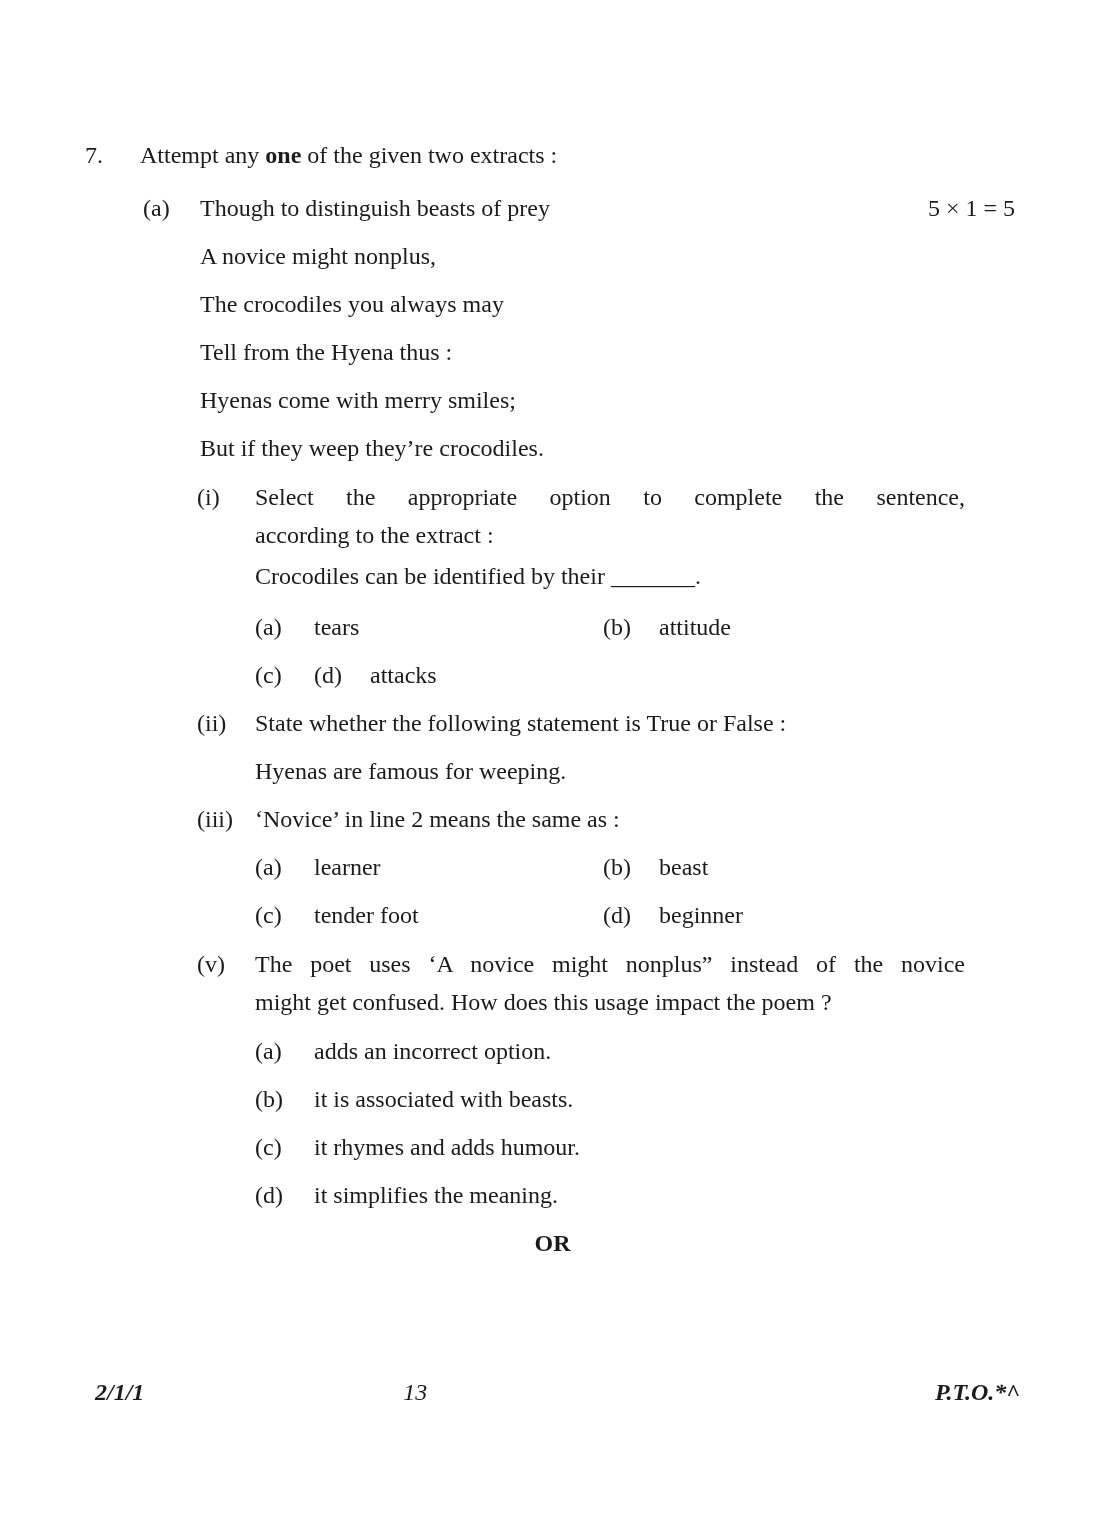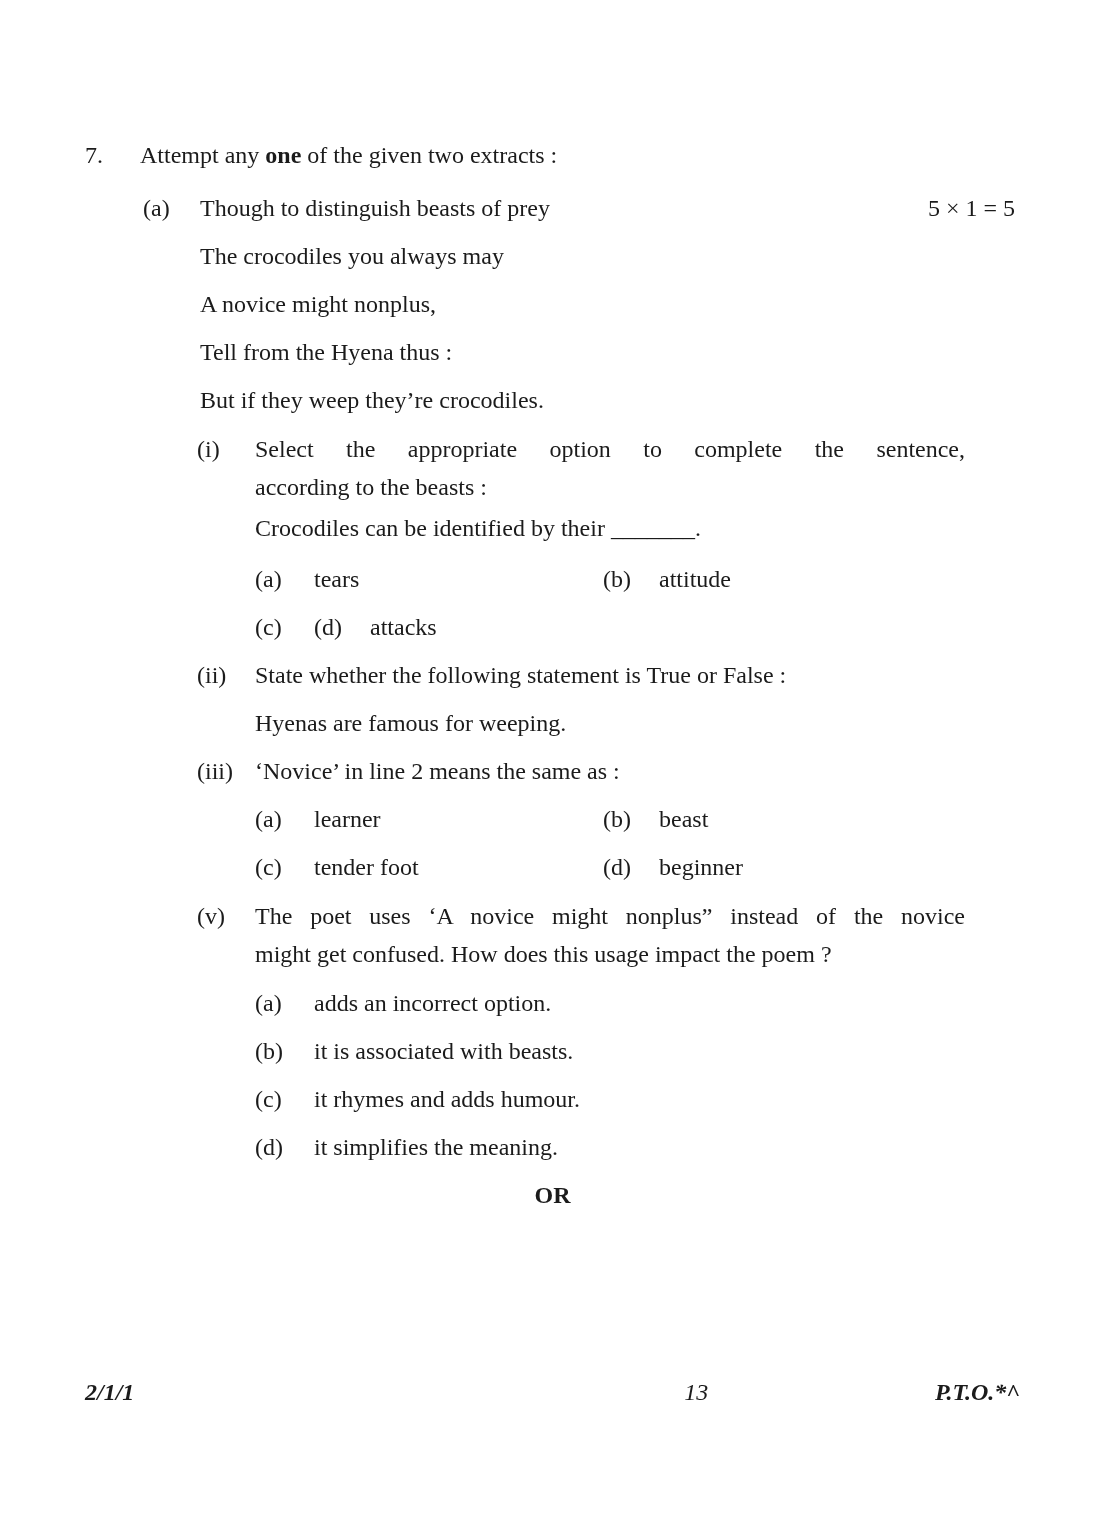--- a/index.html
+++ b/index.html
@@ -43,53 +43,54 @@
 
   .voptrow { display:flex; padding-left:255px; line-height:38px; }
   .volabel { width:59px; flex:0 0 59px; }
 
   .mt5{margin-top:3px;} .mt10{margin-top:10px;}
   .mt11{margin-top:11px;} .mt13{margin-top:13px;}
 
   .or-divider { text-align:center; font-weight:bold; margin-top:10px; line-height:38px; }
 
   .footer {
-    position:absolute; top:1373px; left:85px; right:85px;
+    position:absolute; top:1373px; left:95px; right:85px;
     display:flex; align-items:baseline; line-height:38px;
   }
   .footer-left  { flex:1; text-align:left;  font-style:italic; font-weight:bold; }
-  .footer-center{ flex:1; text-align:right;font-style:italic; }
+  .footer-center{ flex:1; text-align:left;font-style:italic; }
   .footer-right { flex:1; text-align:right; font-style:italic; font-weight:bold; }
 </style>
 </head>
 <body>
 
 <div class="page">
 
   <div class="row q7">
     <span class="qnum">7.</span>
     <span class="qtext"><span>Attempt any </span><b>one</b><span> of the given two extracts :</span></span>
   </div>
 
   <div class="row parta-first">
     <span class="palabel">(a)</span>
     <span class="poem-first">Though to distinguish beasts of prey</span>
     <span class="marks">5 × 1 = 5</span>
   </div>
 
+  <div class="poemline">A novice might nonplus,</div>
   <div class="poemline">The crocodiles you always may</div>
-  <div class="poemline">A novice might nonplus,</div>
   <div class="poemline">Tell from the Hyena thus :</div>
+  <div class="poemline">Hyenas come with merry smiles;</div>
   <div class="poemline">But if they weep they’re crocodiles.</div>
 
   <div class="sub mt11">
     <span class="slabel">(i)</span>
     <span class="scontent">
       <span class="l just">Select the appropriate option to complete the sentence,</span>
-      <span class="l">according to the beasts :</span>
+      <span class="l">according to the extract :</span>
     </span>
   </div>
 
   <div class="stem mt5">Crocodiles can be identified by their _______.</div>
 
   <div class="optrow mt13">
     <span class="olabel">(a)</span>
     <span class="otext">tears</span>
     <span class="olabel2">(b)</span>
     <span class="otext2">attitude</span>

